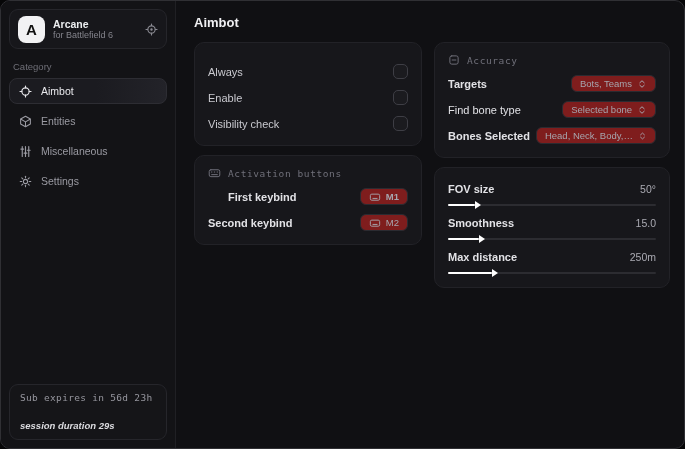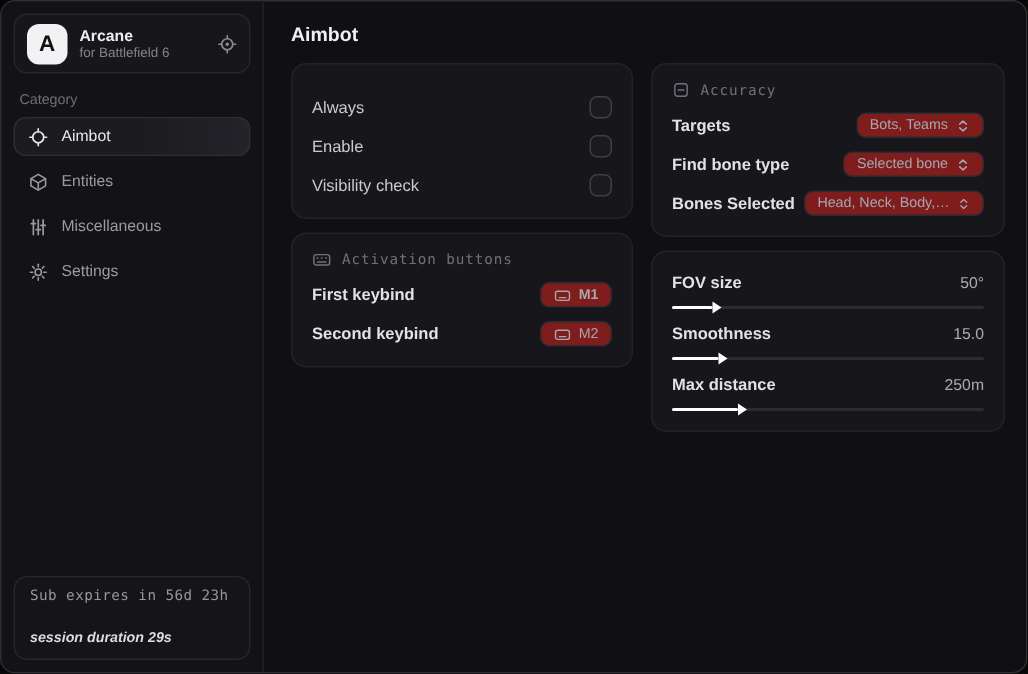--- a/index.html
+++ b/index.html
@@ -208,21 +208,21 @@
             <svg width="13" height="12" viewBox="0 0 16 14" stroke="currentColor" stroke-width="1.2" fill="none" stroke-linecap="round">
               <rect x="1.5" y="3" width="13" height="8.5" rx="2"></rect>
               <line x1="4.5" y1="9" x2="11.5" y2="9"></line>
               <line x1="4.2" y1="5.8" x2="4.8" y2="5.8"></line>
                 <line x1="7.7" y1="5.8" x2="8.3" y2="5.8"></line>
                 <line x1="11.2" y1="5.8" x2="11.8" y2="5.8"></line>
             </svg>
             <span>Activation buttons</span>
           </div>
           <div class="row" style="font-weight:bold;">
-            <span class="row-label" style="font-weight:bold; color:#e2e2e6;">First keybind</span>
+            <span class="row-label" style="font-weight:bold; color:#e2e2e6;margin-left:20px;">First keybind</span>
             <div class="pill-btn">
               <svg width="12" height="10" viewBox="0 0 16 14" stroke="currentColor" stroke-width="1.3" fill="none">
                   <rect x="1.5" y="3" width="13" height="8.5" rx="2"></rect>
                   <line x1="4.5" y1="9" x2="11.5" y2="9"></line>
                 </svg>
               <span class="val">M1</span>
             </div>
           </div>
           <div class="row">
             <span class="row-label" style="font-weight:bold; color:#e2e2e6;">Second keybind</span>
@@ -251,21 +251,21 @@
             <span class="row-label" style="font-weight:bold; color:#e2e2e6;text-align:center;">Targets</span>
             <div class="pill-btn">
               <span class="val">Bots, Teams</span>
               <svg width="10" height="10" viewBox="0 0 16 16" stroke="currentColor" stroke-width="1.6" fill="none" stroke-linecap="round" stroke-linejoin="round">
                   <path d="M4.5 6 L8 2.8 L11.5 6"></path>
                   <path d="M4.5 10 L8 13.2 L11.5 10"></path>
                 </svg>
             </div>
           </div>
           <div class="row">
-            <span class="row-label" style="font-weight:bold; color:#e2e2e6;">Find bone type</span>
+            <span class="row-label" style="font-weight:normal; color:#e2e2e6;">Find bone type</span>
             <div class="pill-btn">
               <span class="val">Selected bone</span>
               <svg width="10" height="10" viewBox="0 0 16 16" stroke="currentColor" stroke-width="1.6" fill="none" stroke-linecap="round" stroke-linejoin="round">
                   <path d="M4.5 6 L8 2.8 L11.5 6"></path>
                   <path d="M4.5 10 L8 13.2 L11.5 10"></path>
                 </svg>
             </div>
           </div>
           <div class="row">
             <span class="row-label" style="font-weight:bold; color:#e2e2e6;">Bones Selected</span>

